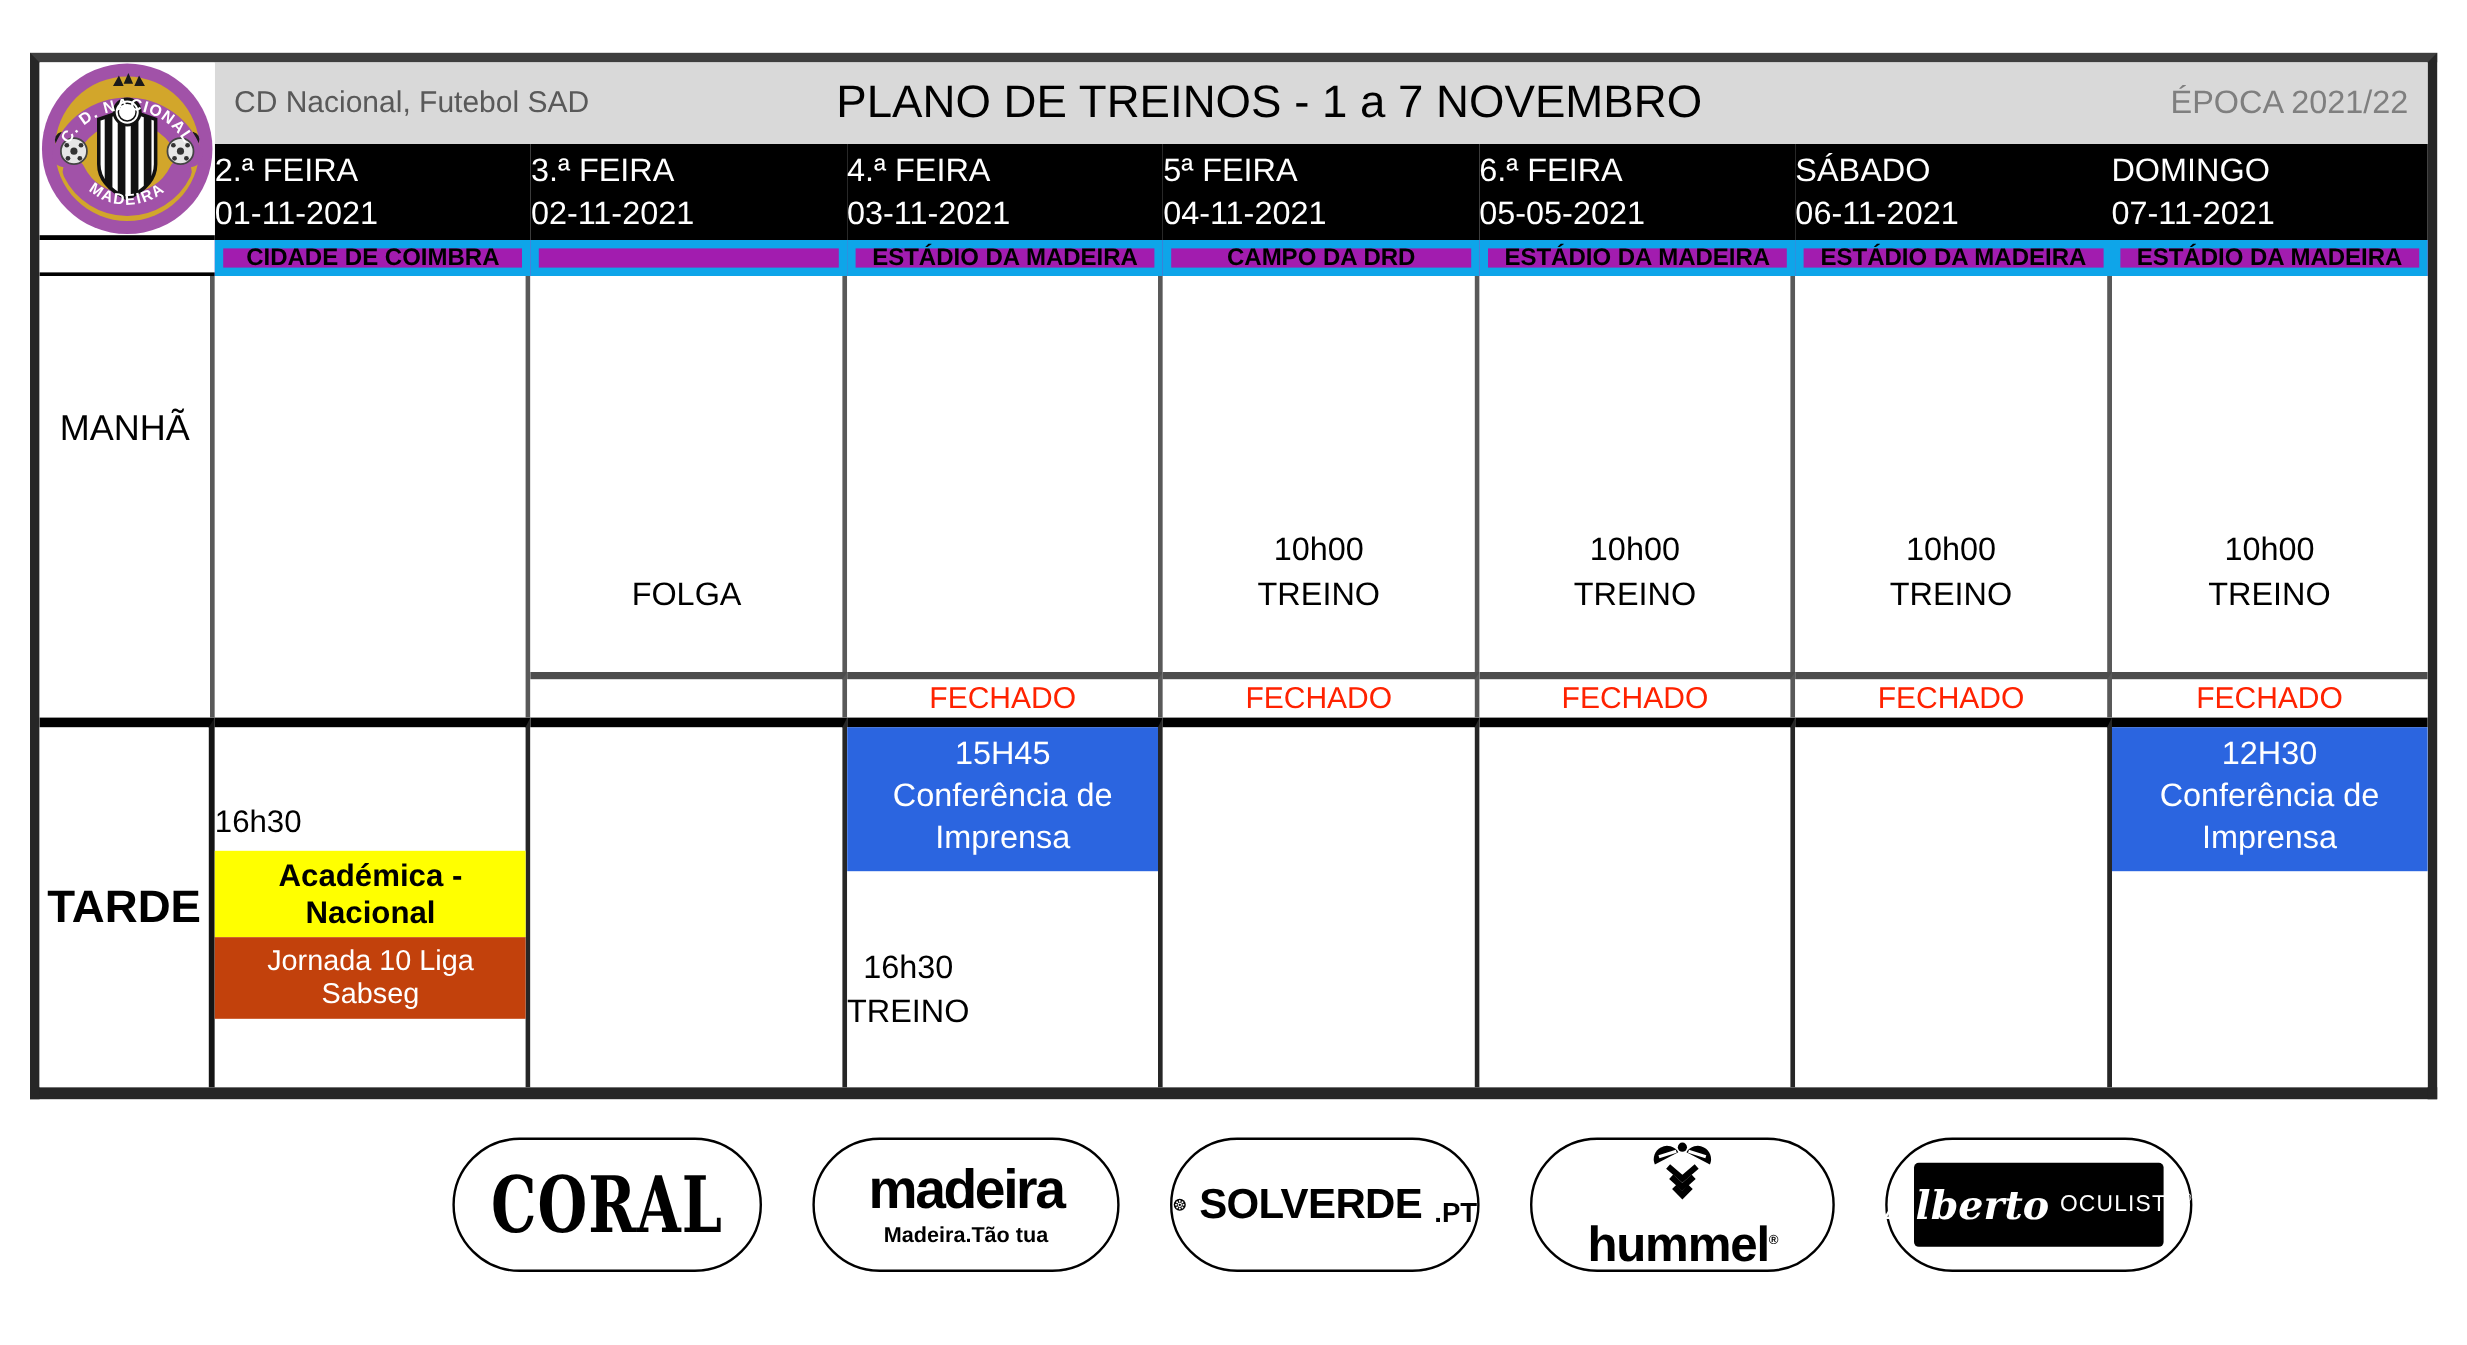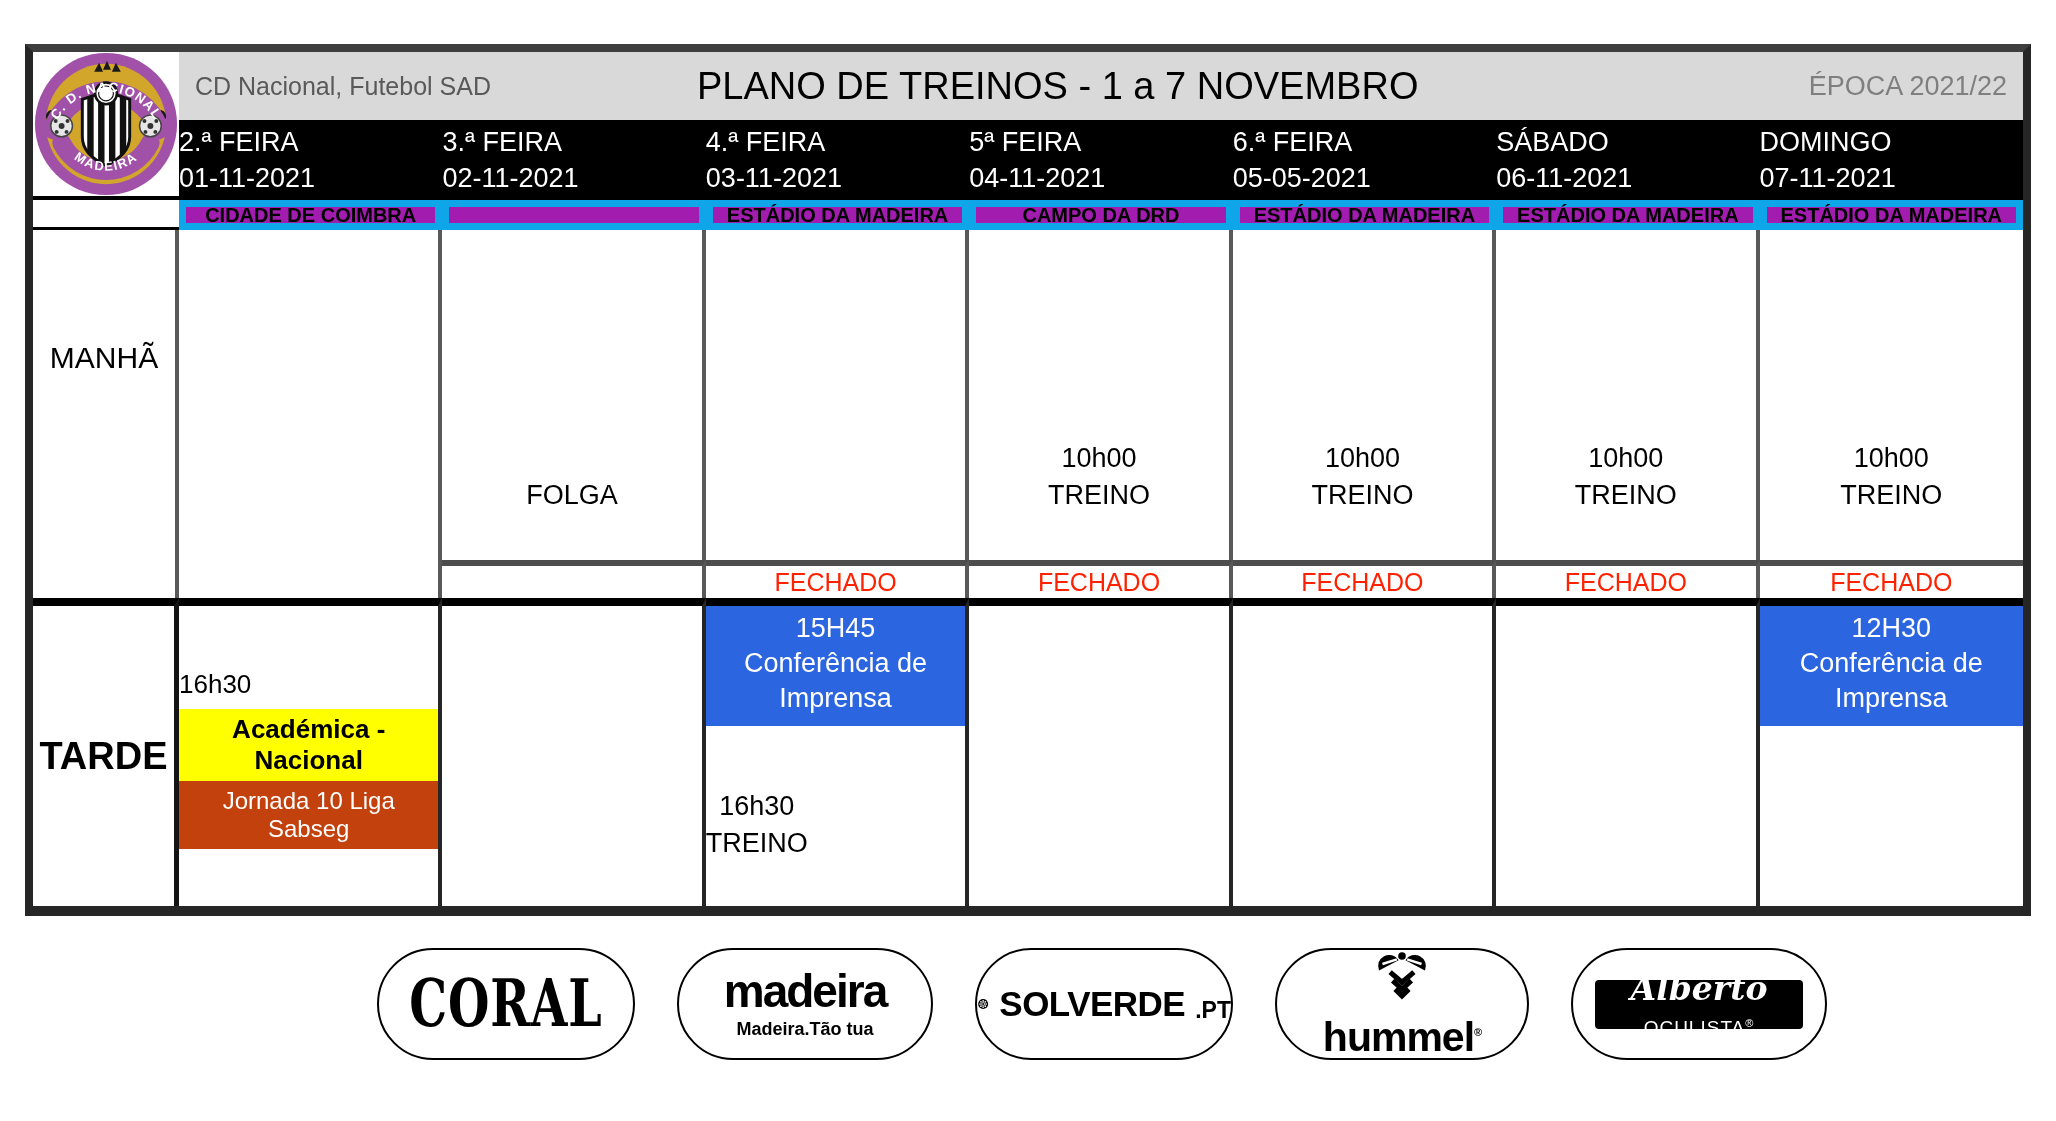--- a/index.html
+++ b/index.html
@@ -68,22 +68,22 @@
               transform:scale(0.82,1.12);letter-spacing:1px;}
   .pill.p-madeira{width:256px;}
   .madeira-text{font-size:46px;font-weight:800;letter-spacing:-2px;line-height:1;}
   .madeira-sub{font-size:18px;font-weight:700;margin-top:5px;}
   .pill.p-solverde{width:258px;flex-direction:row;gap:10px;}
   .solverde-text{font-size:35px;font-weight:800;letter-spacing:-0.5px;}
   .solverde-tld{font-size:23px;font-weight:800;margin-top:12px;}
   .pill.p-hummel{width:254px;gap:2px;}
   .hummel-text{font-size:41px;font-weight:800;letter-spacing:-1px;line-height:1;margin-top:14px;}
   .pill.p-alberto{width:256px;}
-  .alberto-box{width:208px;height:49px;background:#000;border-radius:4px;color:#fff;
-               display:flex;align-items:center;justify-content:center;gap:9px;flex-direction:column;}
+  .alberto-box{width:208px;height:70px;background:#000;border-radius:4px;color:#fff;
+               display:flex;align-items:center;justify-content:center;gap:9px;}
   .alberto-script{font-family:"DejaVu Serif","Liberation Serif",serif;font-style:italic;font-weight:700;font-size:33px;}
   .alberto-cap{font-size:19px;letter-spacing:1px;}
   .reg{font-size:11px;vertical-align:super;line-height:1;}
 </style>
 </head>
 <body>
 
 <div class="page">
 
   <div class="plan">

